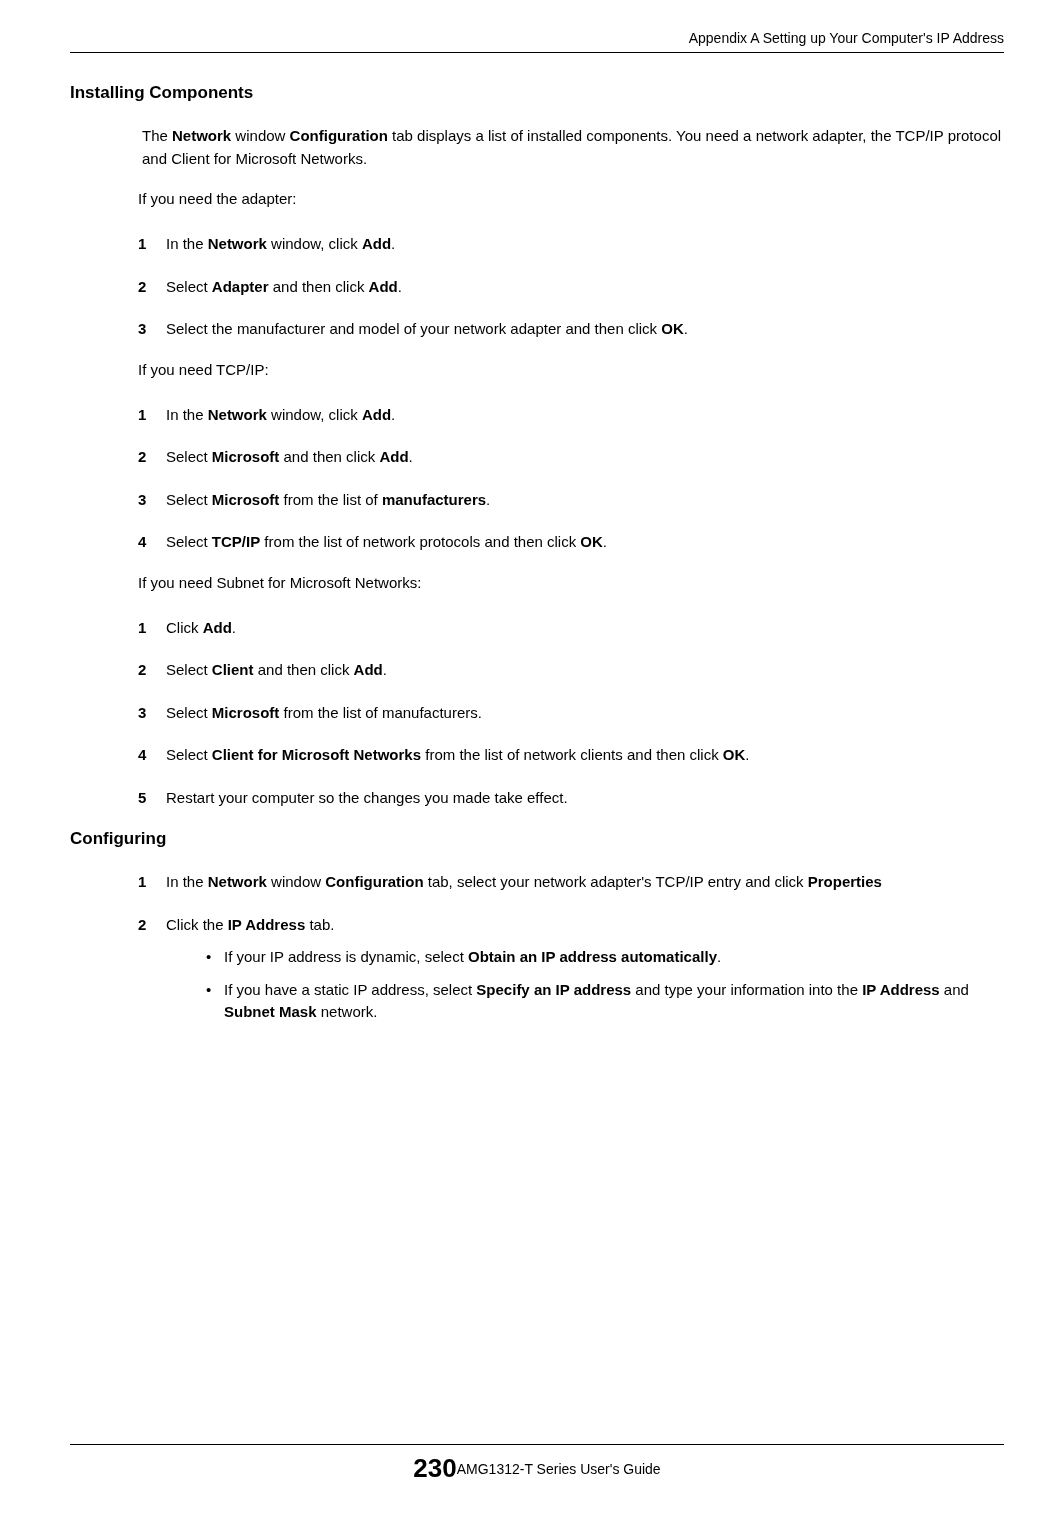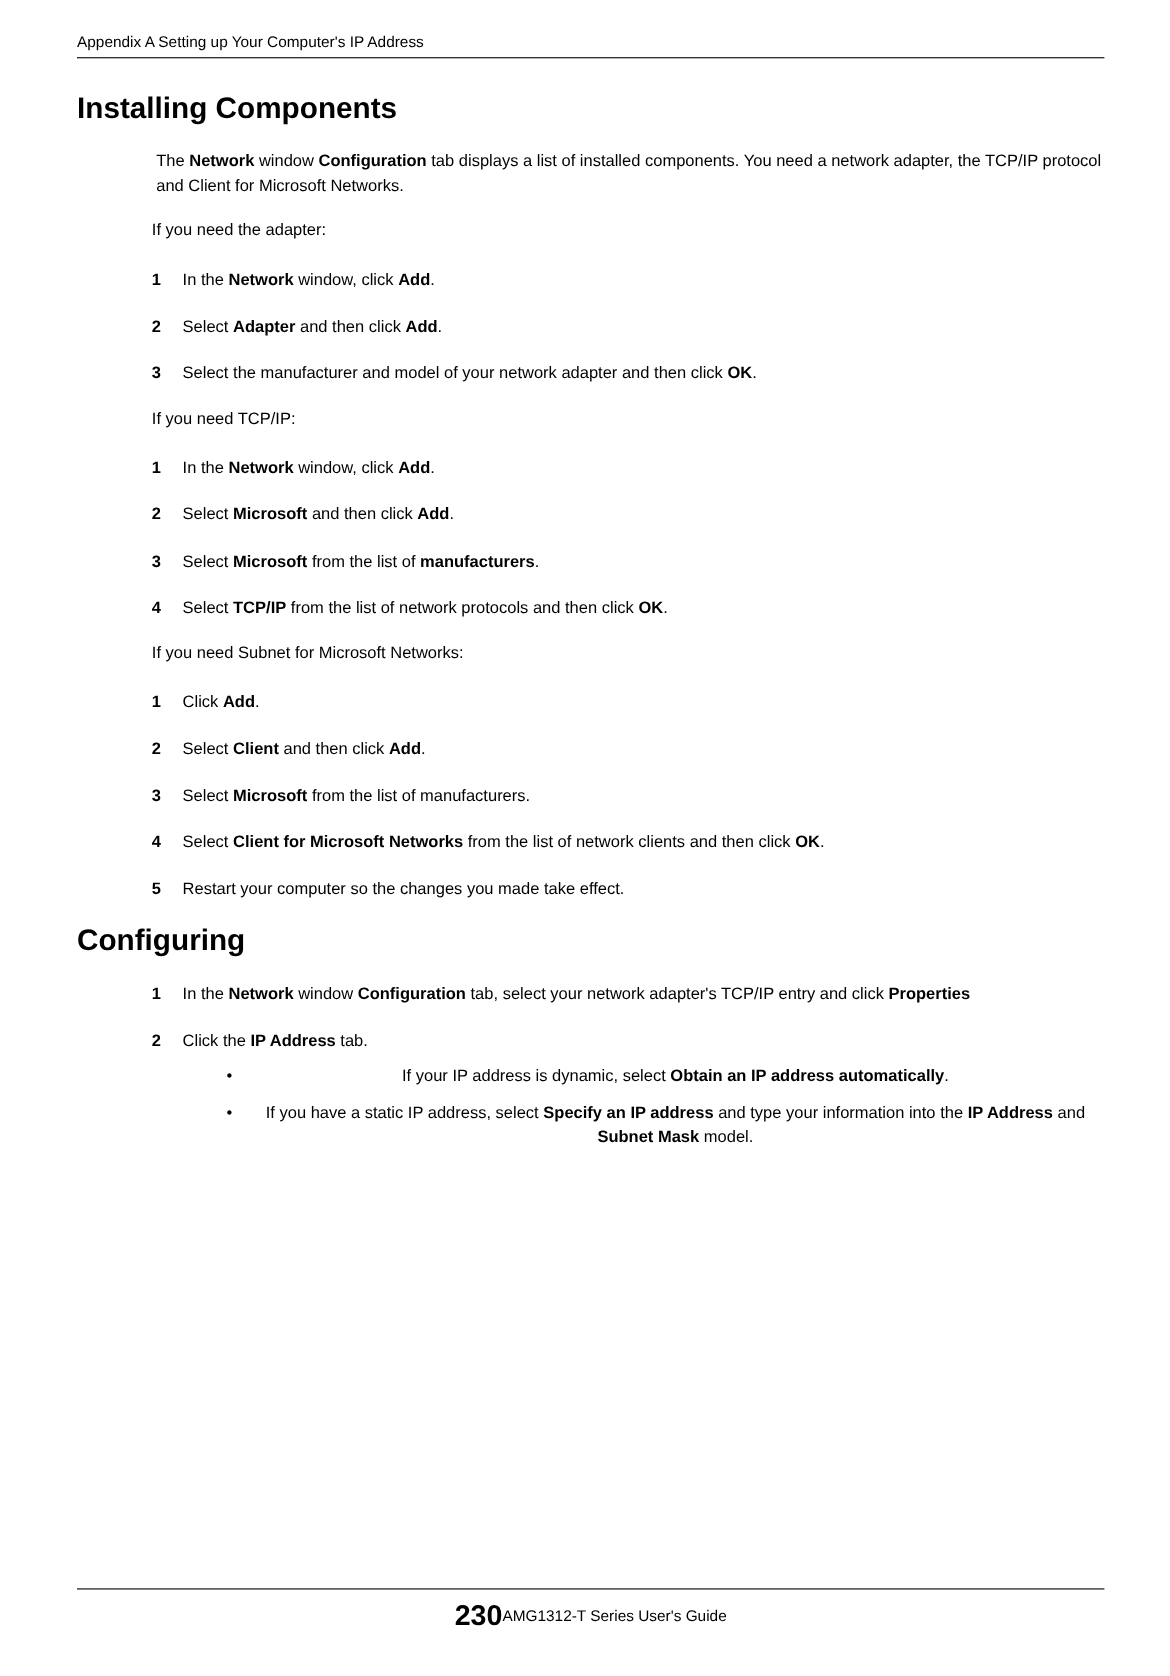--- a/index.html
+++ b/index.html
@@ -14,23 +14,24 @@
       height: 1524px;
       padding: 30px 60px 30px 70px;
       position: relative;
       color: #000;
     }
     .header {
       font-size: 14px;
       border-bottom: 1px solid #000;
       padding-bottom: 6px;
       margin-bottom: 30px;
+      text-align: right;
     }
     .section-title {
-      font-size: 27px;
+      font-size: 17px;
       font-weight: bold;
       margin-bottom: 22px;
       margin-top: 8px;
     }
     .intro-text {
       font-size: 15px;
       line-height: 1.5;
       margin-left: 72px;
       margin-bottom: 20px;
     }
@@ -65,21 +66,20 @@
       display: flex;
       margin-bottom: 10px;
       font-size: 15px;
       line-height: 1.5;
     }
     .bullet-dot {
       min-width: 18px;
     }
     .bullet-text {
       flex: 1;
-      text-align: center;
     }
     .footer {
       position: absolute;
       bottom: 40px;
       left: 70px;
       right: 60px;
       border-top: 1px solid #000;
       padding-top: 8px;
       display: flex;
       justify-content: center;
@@ -181,21 +181,21 @@
     <div class="step-num">2</div>
     <div class="step-text">
       <span>Click the </span><b>IP Address</b><span> tab.</span>
       <div class="bullet-list">
         <div class="bullet-item">
           <div class="bullet-dot">•</div>
           <div class="bullet-text"><span>If your IP address is dynamic, select </span><b>Obtain an IP address automatically</b><span>.</span></div>
         </div>
         <div class="bullet-item">
           <div class="bullet-dot">•</div>
-          <div class="bullet-text"><span>If you have a static IP address, select </span><b>Specify an IP address</b><span> and type your information into the </span><b>IP Address</b><span> and </span><b>Subnet Mask</b><span> model.</span></div>
+          <div class="bullet-text"><span>If you have a static IP address, select </span><b>Specify an IP address</b><span> and type your information into the </span><b>IP Address</b><span> and </span><b>Subnet Mask</b><span> network.</span></div>
         </div>
       </div>
     </div>
   </div>
 </div>
 
 <div class="footer">
   <div class="page-num">230</div>
   <div class="guide-name">AMG1312-T Series User's Guide</div>
 </div>

